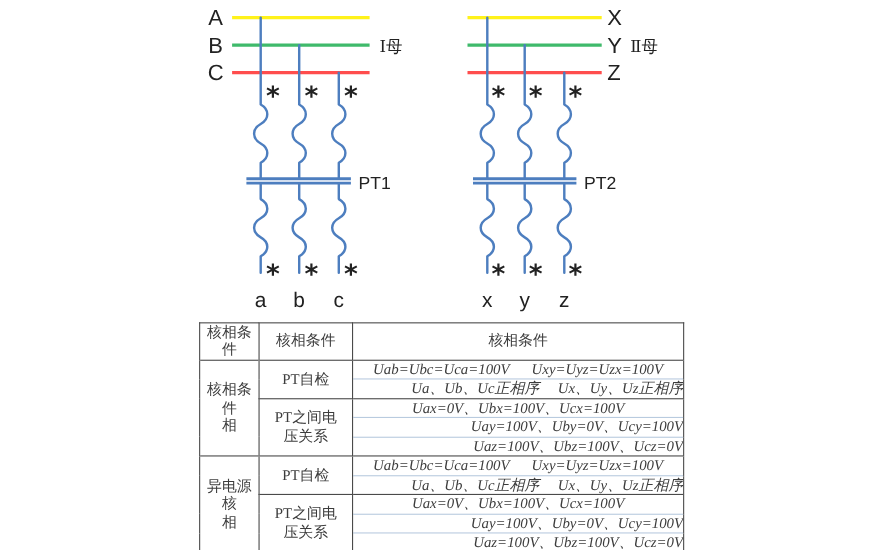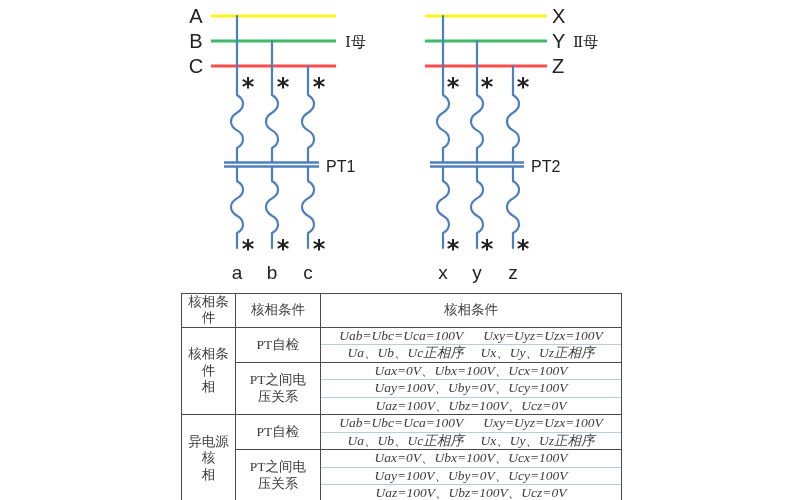--- a/index.html
+++ b/index.html
@@ -22,21 +22,21 @@
             font-size:13.5px;color:#3c3c3c;}
   table.tbl{border:1.5px solid #4a4a4a;}
   .tbl th,.tbl td{border-left:1px solid #4a4a4a;border-right:1px solid #4a4a4a;
                   border-top:1px solid #4a4a4a;border-bottom:none;
                   padding:0;text-align:center;vertical-align:middle;
                   font-weight:normal;line-height:1.22;overflow:hidden;}
   .tbl thead tr{height:23px;margin-left:10px;}
   .tbl tbody tr{height:17.4px;}
   .tbl td.cond,.tbl td.obj{white-space:pre-line;}
   .tbl td.result{white-space:pre;font-style:italic;}
-  .tbl tr.cont td.result{border-top:1px solid #b9cbdf;}
+  .tbl tr.cont td.result{border-top:1px solid #b9cbdf;text-align:right;}
 </style>
 </head>
 <body>
 
 <div class="stage">
 
   <svg class="diagram" width="800" height="292" viewBox="0 0 800 292">
 
     <line class="bus" x1="211" y1="16" x2="336" y2="16" stroke="#FFF21A"></line>
     <line class="bus" x1="211" y1="41" x2="336" y2="41" stroke="#3FBA6B"></line>

